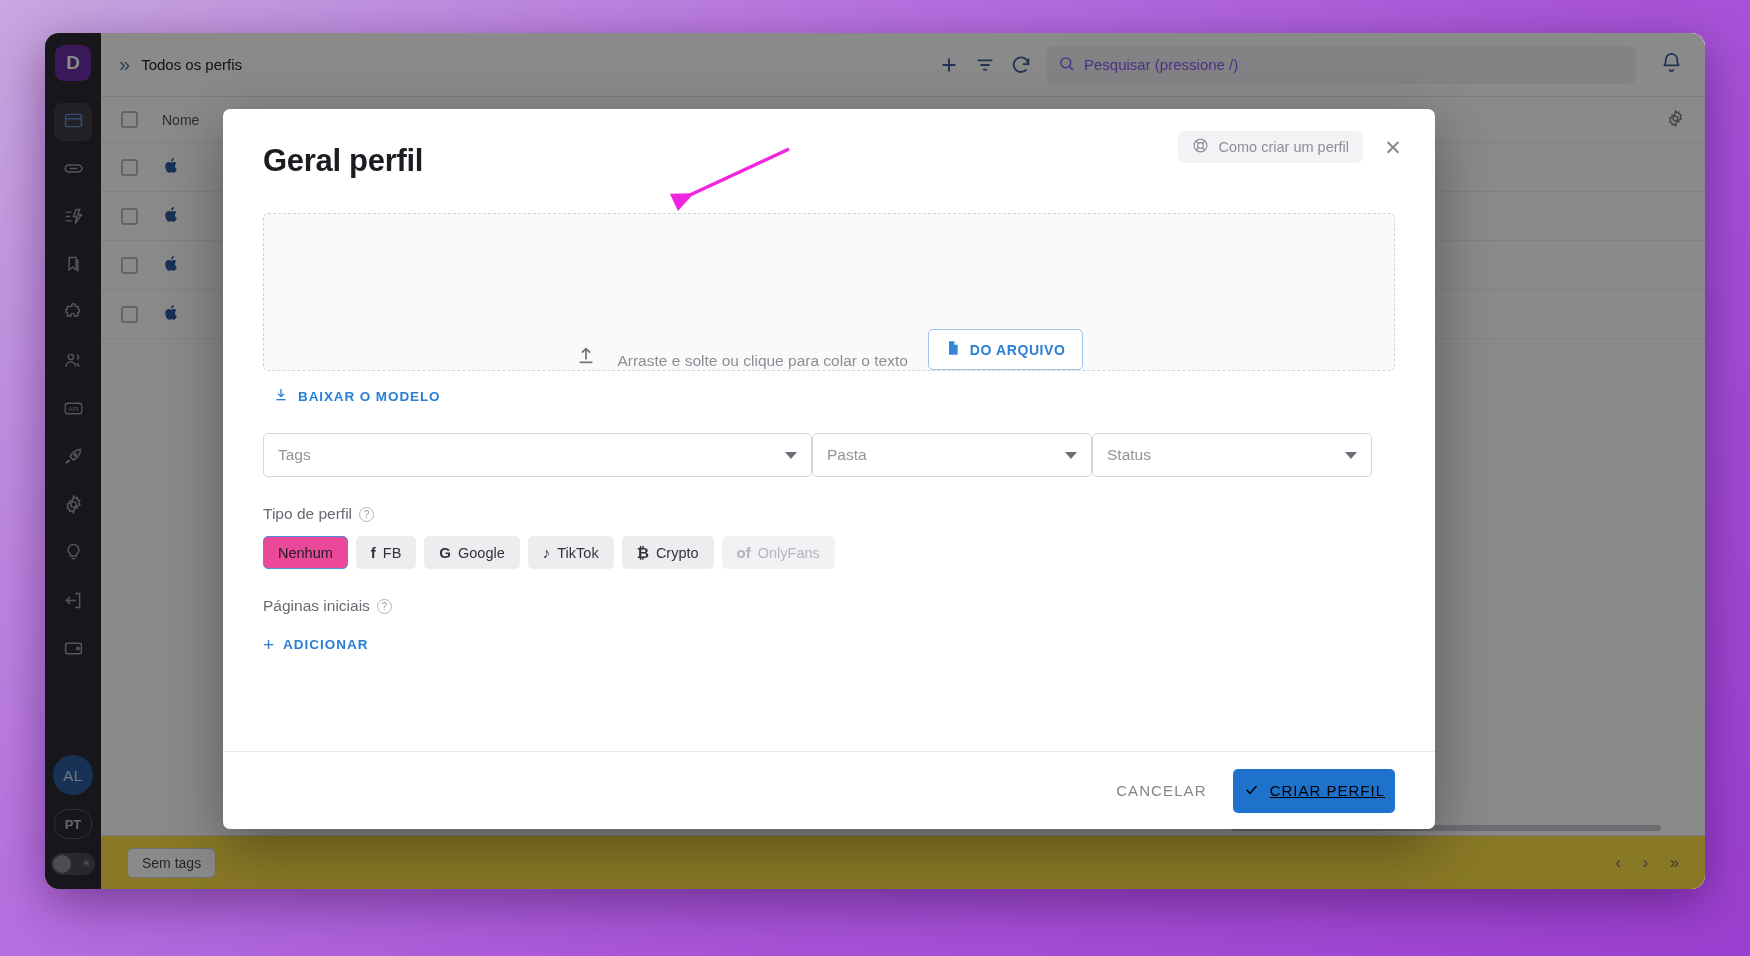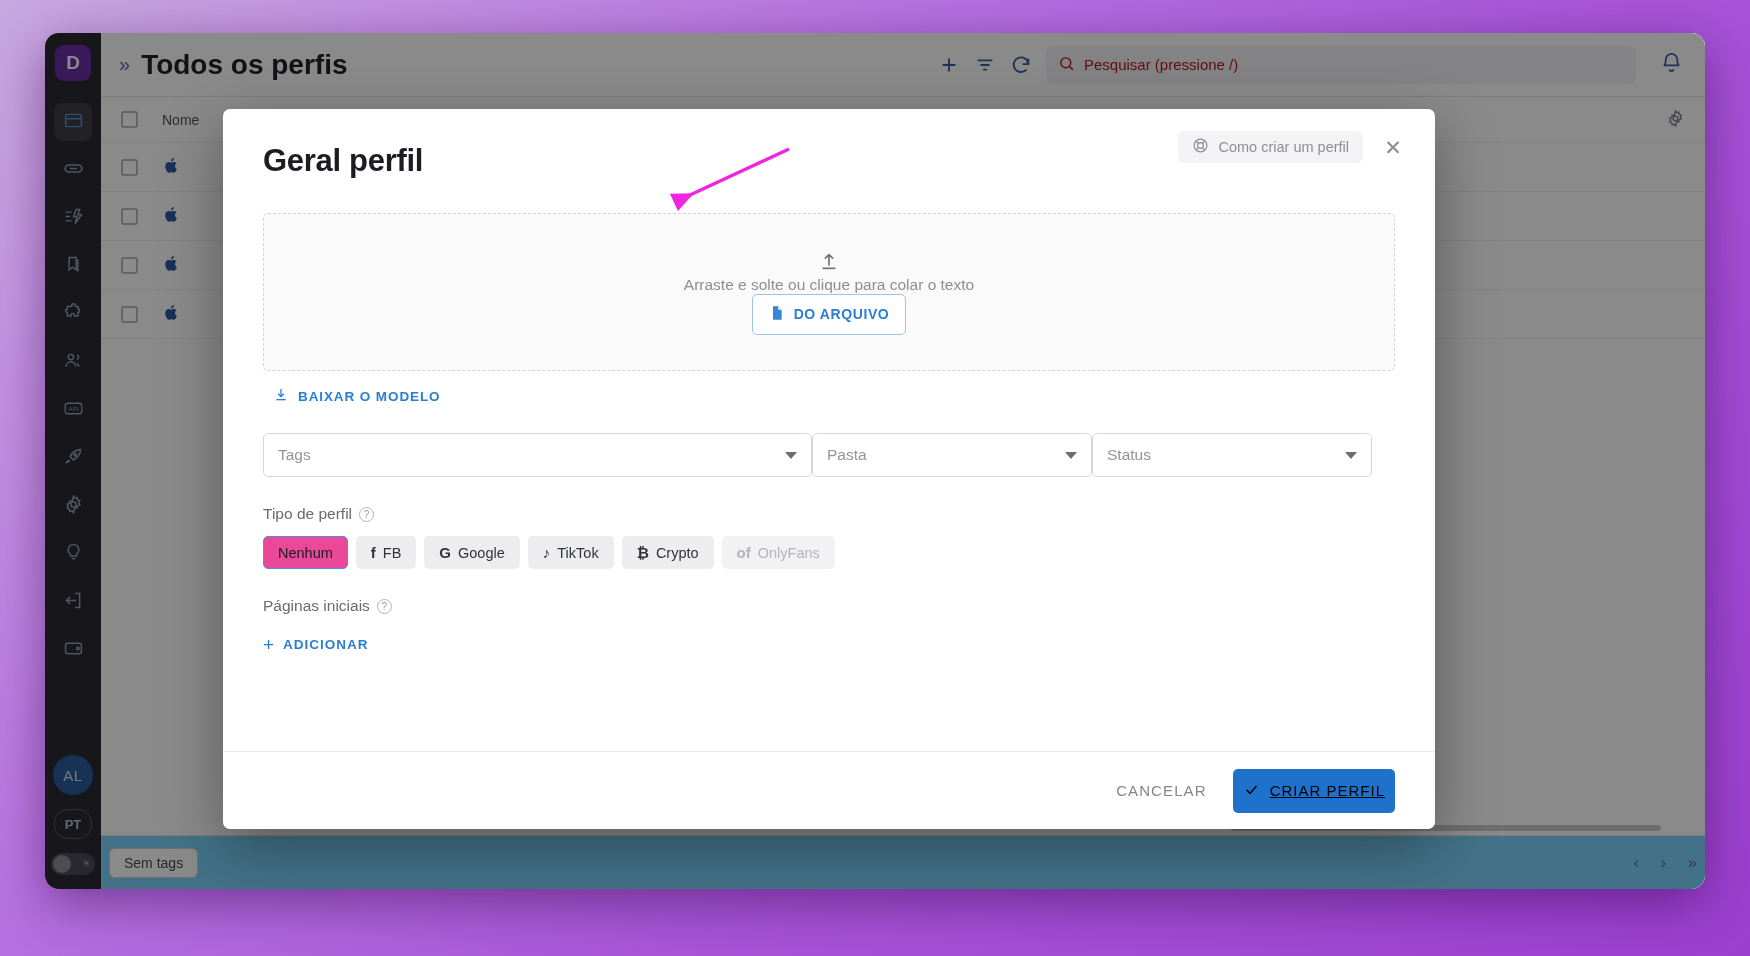--- a/index.html
+++ b/index.html
@@ -83,29 +83,29 @@
   }
   
   #main { position: absolute; left: 56px; right: 0; top: 0; bottom: 0; background: #fff; }
   #topbar {
     height: 64px; display: flex; align-items: center;
     padding: 0 22px 0 18px; gap: 14px;
     border-bottom: 1px solid #e6e6ea;
     background: #fff;
   }
   .chev-toggle { color: #4a6fa5; font-size: 20px; letter-spacing: -3px; }
-  #page-title { font-size: 28px; font-weight: bold; color: #22242a; }
+  #page-title { font-size: 15px; font-weight: normal; color: #22242a; }
   .top-spacer { flex: 1; }
   .top-icon { color: #3b5f9e; display: flex; align-items: center; }
   .top-icon svg { width: 22px; height: 22px; }
   #search-box {
     width: 590px; height: 38px; border-radius: 7px;
     background: #f2f2f5;
     display: flex; align-items: center; gap: 9px;
-    padding: 0 12px; color: #b91c1c; font-size: 15px;
+    padding: 0 12px; color: #8b5cf6; font-size: 15px;
   }
   #search-box svg { width: 17px; height: 17px; }
   .bell { color: #3b5f9e; margin-left: 10px; }
   .bell svg { width: 23px; height: 23px; }
   
   #table-head {
     height: 46px; display: flex; align-items: center;
     padding: 0 20px; gap: 24px;
     border-bottom: 1px solid #ececf0;
     font-size: 14px; color: #555;
@@ -118,22 +118,22 @@
   .gear-right svg { width: 19px; height: 19px; }
   .trow {
     height: 49px; display: flex; align-items: center;
     padding: 0 20px; gap: 24px;
     border-bottom: 1px solid #f0f0f3;
   }
   .apple-ico { width: 19px; height: 22px; color: #2d5d9e; }
   
   #app-footer {
     position: absolute; left: 56px; right: 0; bottom: 0; height: 54px;
-    background: #7dd3fc; border-top: 1px solid #e6e6ea;
-    display: flex; align-items: center; padding: 0 8px; gap: 16px;
+    background: #fde047; border-top: 1px solid #e6e6ea;
+    display: flex; align-items: center; padding: 0 26px; gap: 16px;
   }
   .tag-pill {
     border: 1px solid #cfcfd6; border-radius: 6px;
     padding: 6px 14px; font-size: 14px; color: #4a4a52; background:#fff;
   }
   .pager { margin-left: auto; display: flex; gap: 22px; color: #6a6a74; font-size: 16px; }
   .hscroll {
     position:absolute; left: 1130px; bottom: 58px; width: 430px; height: 6px;
     background: #c9c9d2; border-radius: 3px;
   }
@@ -176,22 +176,22 @@
   }
   .tab.active { margin-left: 0; padding-left: 14px; padding-right: 14px; }
   .tab svg { width: 17px; height: 17px; }
   #modal-body {
     flex: 1; padding: 34px 40px 0 40px;
     overflow: hidden; position: relative;
   }
   #dropzone {
     height: 158px; border: 1.5px dashed #d3d3da; border-radius: 5px;
     background: #fafafb;
-    display: flex; flex-direction: column; align-items: center; justify-content: center;
-    gap: 0;
+    display: flex; flex-direction: row; align-items: flex-end; justify-content: center;
+    gap: 20px;
   }
   #dropzone .up-ico { color: #707079; }
   #dropzone .up-ico svg { width: 22px; height: 22px; }
   #dz-text { font-size: 15.5px; color: #8d8d96; }
   #file-btn {
     border: 1px solid #9ec4ea; border-radius: 5px;
     background: #fff; color: #2a7fd4;
     font-size: 14px; font-weight: bold; letter-spacing: .6px;
     padding: 9px 16px; display: flex; align-items: center; gap: 9px;
   }

